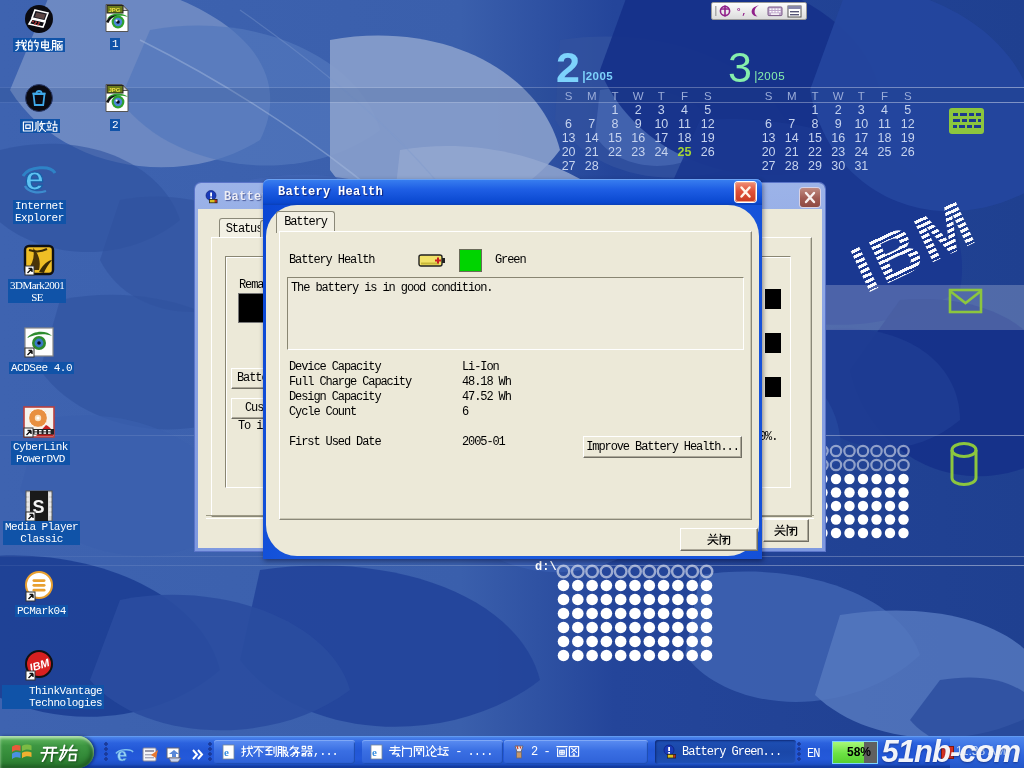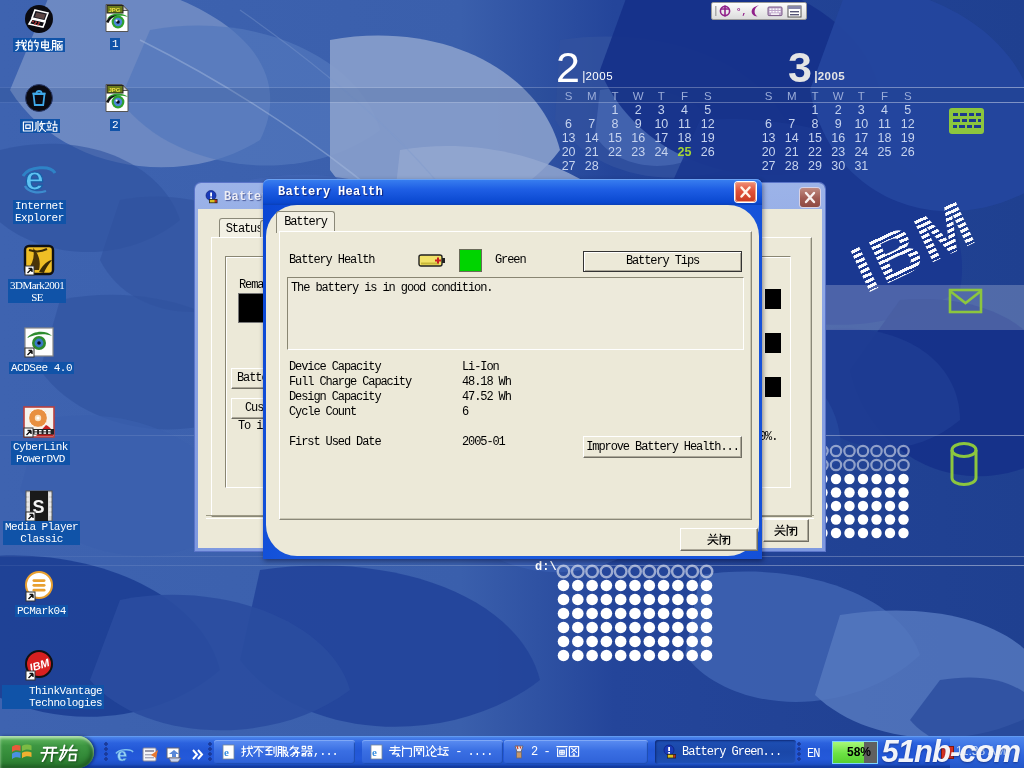--- a/index.html
+++ b/index.html
@@ -78,22 +78,22 @@
  </linearGradient>
  <rect x="0" y="87" width="1024" height="1" fill="url(#lnf)"></rect>
  <rect x="0" y="88" width="1024" height="14" fill="#22407E" opacity="0.18"></rect>
  <rect x="0" y="102" width="1024" height="1" fill="url(#lnf)"></rect>
  <rect x="0" y="435" width="1024" height="1" fill="url(#lnf)"></rect>
  <rect x="0" y="556" width="1024" height="1" fill="url(#lnf)" opacity="0.7"></rect>
  <rect x="0" y="565" width="1024" height="1" fill="url(#lnf)"></rect>
 </svg>
 
 <div id="cal" style="position:absolute;left:0;top:0;font-family:'Liberation Sans',sans-serif;">
- <div class="abs" style="left:556px;top:50px;color:#ffffff;font-weight:normal;font-size:43px;line-height:34px;">2<span style="font-size:12px;vertical-align:2px;"> |</span><span style="font-size:11.5px;vertical-align:2px;letter-spacing:0.5px;">2005</span></div>
- <div class="abs" style="left:788px;top:50px;color:#e5e5e5;font-weight:bold;font-size:43px;line-height:34px;">3<span style="font-size:12px;vertical-align:2px;"> |</span><span style="font-size:11.5px;vertical-align:2px;letter-spacing:0.5px;">2005</span></div>
+ <div class="abs" style="left:556px;top:50px;color:#7dd3fc;font-weight:bold;font-size:43px;line-height:34px;">2<span style="font-size:12px;vertical-align:2px;"> |</span><span style="font-size:11.5px;vertical-align:2px;letter-spacing:0.5px;">2005</span></div>
+ <div class="abs" style="left:728px;top:50px;color:#86efac;font-weight:normal;font-size:43px;line-height:34px;">3<span style="font-size:12px;vertical-align:2px;"> |</span><span style="font-size:11.5px;vertical-align:2px;letter-spacing:0.5px;">2005</span></div>
  <div class="cgrid" style="left:557px;top:88px;">
   <div class="crow chead"><i>S</i><i>M</i><i>T</i><i>W</i><i>T</i><i>F</i><i>S</i></div>
   <div class="crow"><i></i><i></i><i>1</i><i>2</i><i>3</i><i>4</i><i>5</i></div>
   <div class="crow"><i>6</i><i>7</i><i>8</i><i>9</i><i>10</i><i>11</i><i>12</i></div>
   <div class="crow"><i>13</i><i>14</i><i>15</i><i>16</i><i>17</i><i>18</i><i>19</i></div>
   <div class="crow"><i>20</i><i>21</i><i>22</i><i>23</i><i>24</i><i class="hl">25</i><i>26</i></div>
   <div class="crow"><i>27</i><i>28</i><i></i><i></i><i></i><i></i><i></i></div>
  </div>
  <div class="cgrid" style="left:757px;top:88px;">
   <div class="crow chead"><i>S</i><i>M</i><i>T</i><i>W</i><i>T</i><i>F</i><i>S</i></div>
@@ -632,21 +632,20 @@
   <div style="position:absolute;left:13px;top:26px;width:471px;height:287px;background:#ECE9D8;border:1px solid #8a8878;border-top-color:#fff;border-left-color:#fff;box-shadow:inset -1px -1px 0 #c8c5b2;"></div>
   <div class="f12" style="position:absolute;left:23px;top:48px;">Battery Health</div>
   <svg style="position:absolute;left:152px;top:47px;" width="28" height="16" viewBox="0 0 28 16">
    <rect x="1" y="3" width="23" height="11" rx="2" fill="#F2E268" stroke="#222" stroke-width="1.4"></rect>
    <rect x="24" y="6" width="3" height="5" fill="#222"></rect>
    <path d="M3,11.5 h18" stroke="#C8B838" stroke-width="2"></path>
    <path d="M20,5.5 v6 M17,8.5 h6" stroke="#C82020" stroke-width="2"></path>
   </svg>
   <div style="position:absolute;left:193px;top:44px;width:21px;height:21px;background:#00D400;border:1px solid #6a6a5a;"></div>
   <div class="f12" style="position:absolute;left:229px;top:48px;">Green</div>
-  <div class="btn f12" style="left:317px;top:46px;width:157px;height:19px;line-height:19px;border:1px solid #333;box-shadow:inset 1px 1px 0 #fff, inset -1px -1px 0 #aca899;">Battery Tips</div>
   <div style="position:absolute;left:21px;top:72px;width:455px;height:71px;background:#EDEADB;border:1px solid #898672;border-right-color:#fff;border-bottom-color:#fff;"></div>
   <div class="f12" style="position:absolute;left:25px;top:76px;">The battery is in good condition.</div>
   <div class="f12" style="position:absolute;left:23px;top:155px;">Device Capacity</div>
       <div class="f12" style="position:absolute;left:196px;top:155px;">Li-Ion</div>
   <div class="f12" style="position:absolute;left:23px;top:170px;">Full Charge Capacity</div>
       <div class="f12" style="position:absolute;left:196px;top:170px;">48.18 Wh</div>
   <div class="f12" style="position:absolute;left:23px;top:185px;">Design Capacity</div>
       <div class="f12" style="position:absolute;left:196px;top:185px;">47.52 Wh</div>
   <div class="f12" style="position:absolute;left:23px;top:200px;">Cycle Count</div>
       <div class="f12" style="position:absolute;left:196px;top:200px;">6</div>

